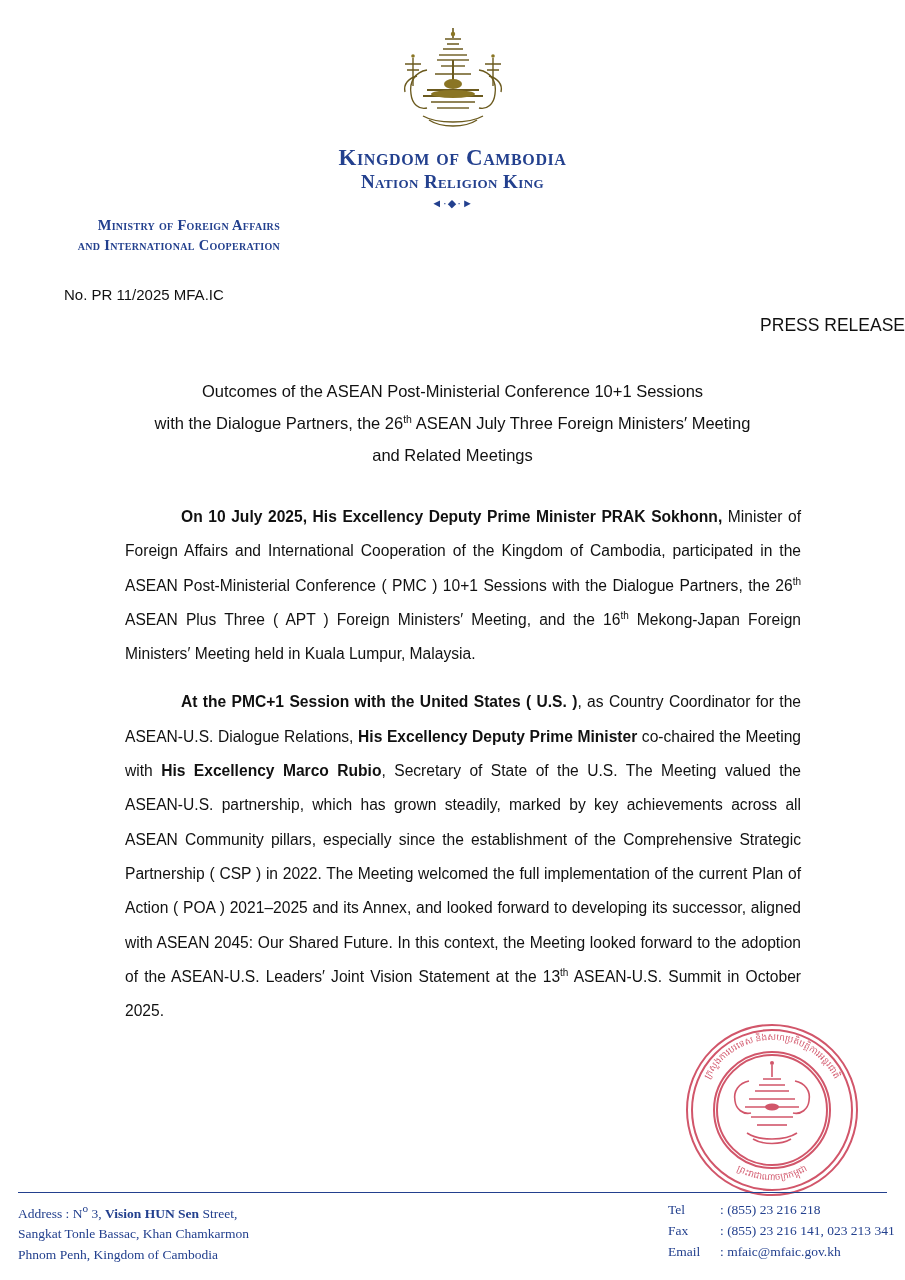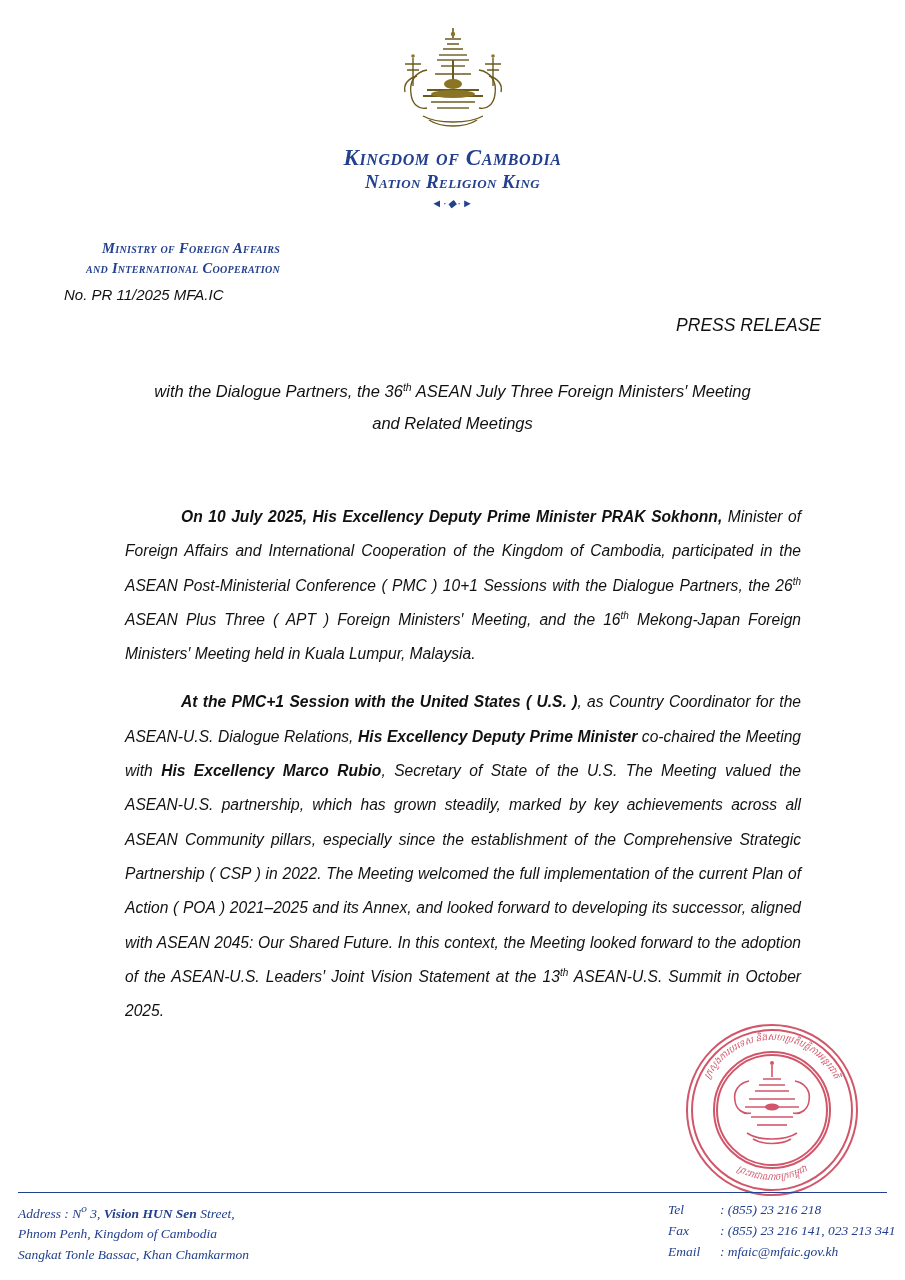--- a/index.html
+++ b/index.html
@@ -14,21 +14,20 @@
     color: #1a1a1a;
     position: relative;
     overflow: hidden;
   }
 
   .page {
     position: relative;
     width: 905px;
     height: 1280px;
     box-sizing: border-box;
-    font-style: italic;
   }
 
   
   .emblem-wrap {
     position: absolute;
     top: 24px;
     left: 0;
     width: 905px;
     text-align: center;
   }
@@ -77,39 +76,37 @@
     left: 0;
     width: 280px;
     text-align: right;
     color: #23408e;
     font-family: "Liberation Serif", serif;
     font-weight: bold;
     font-variant: small-caps;
     font-size: 14.5px;
     line-height: 1.35;
     letter-spacing: 0.3px;
-    margin-top: 23px;
   }
 
   
   .refno {
     position: absolute;
     top: 286px;
     left: 64px;
     font-size: 15px;
     color: #111;
   }
 
   
   .press-release {
     position: absolute;
     top: 315px;
     left: 0;
     width: 905px;
-    padding-right: 84px;
     box-sizing: border-box;
     text-align: right;
     font-size: 17.5px;
     color: #111;
   }
 
   
   .doc-title {
     position: absolute;
     top: 375px;
@@ -244,22 +241,23 @@
   <div class="ministry">
     <div>Ministry of Foreign Affairs</div>
     <div>and International Cooperation</div>
   </div>
 
   <div class="refno">No. PR 11/2025 MFA.IC</div>
 
   <div class="press-release">PRESS RELEASE</div>
 
   <div class="doc-title">
+    <div>Outcomes of the ASEAN Post-Ministerial Conference 10+1 Sessions</div>
     <div>
-      <span>with the Dialogue Partners, the 36</span><sup>th</sup><span> ASEAN July Three Foreign Ministers′ Meeting</span>
+      <span>with the Dialogue Partners, the 26</span><sup>th</sup><span> ASEAN July Three Foreign Ministers′ Meeting</span>
     </div>
     <div>and Related Meetings</div>
   </div>
 
   <div class="body-text">
 
     <p><b>On 10 July 2025, His Excellency Deputy Prime Minister PRAK Sokhonn,</b><span> Minister of Foreign Affairs and International Cooperation of the Kingdom of Cambodia, participated in the ASEAN Post-Ministerial Conference ( PMC ) 10+1 Sessions with the Dialogue Partners, the 26</span><sup>th</sup><span> ASEAN Plus Three ( APT ) Foreign Ministers′ Meeting, and the 16</span><sup>th</sup><span> Mekong-Japan Foreign Ministers′ Meeting held in Kuala Lumpur, Malaysia.</span></p>
 
     <p><b>At the PMC+1 Session with the United States ( U.S. )</b><span>, as Country Coordinator for the ASEAN-U.S. Dialogue Relations, </span><b>His Excellency Deputy Prime Minister</b><span> co-chaired the Meeting with </span><b>His Excellency Marco Rubio</b><span>, Secretary of State of the U.S. The Meeting valued the ASEAN-U.S. partnership, which has grown steadily, marked by key achievements across all ASEAN Community pillars, especially since the establishment of the Comprehensive Strategic Partnership ( CSP ) in 2022. The Meeting welcomed the full implementation of the current Plan of Action ( POA ) 2021–2025 and its Annex, and looked forward to developing its successor, aligned with ASEAN 2045: Our Shared Future. In this context, the Meeting looked forward to the adoption of the ASEAN-U.S. Leaders′ Joint Vision Statement at the 13</span><sup>th</sup><span> ASEAN-U.S. Summit in October 2025.</span></p>
 
@@ -307,22 +305,22 @@
     </svg>
   </div>
 
   <div class="footer-rule"></div>
   <div class="footer">
     <div class="footer-left">
       <div>
         <span>Address :</span>
         <span>N</span><sup>o</sup><span> 3, </span><b>Vision HUN Sen</b><span> Street,</span>
       </div>
+      <div>Sangkat Tonle Bassac, Khan Chamkarmon</div>
       <div>Phnom Penh, Kingdom of Cambodia</div>
-      <div>Sangkat Tonle Bassac, Khan Chamkarmon</div>
     </div>
     <div class="footer-right">
       <div class="row">
         <span class="lbl">Tel</span>
         <span>: (855) 23 216 218</span>
       </div>
       <div class="row">
         <span class="lbl">Fax</span>
         <span>: (855) 23 216 141, 023 213 341</span>
       </div>

